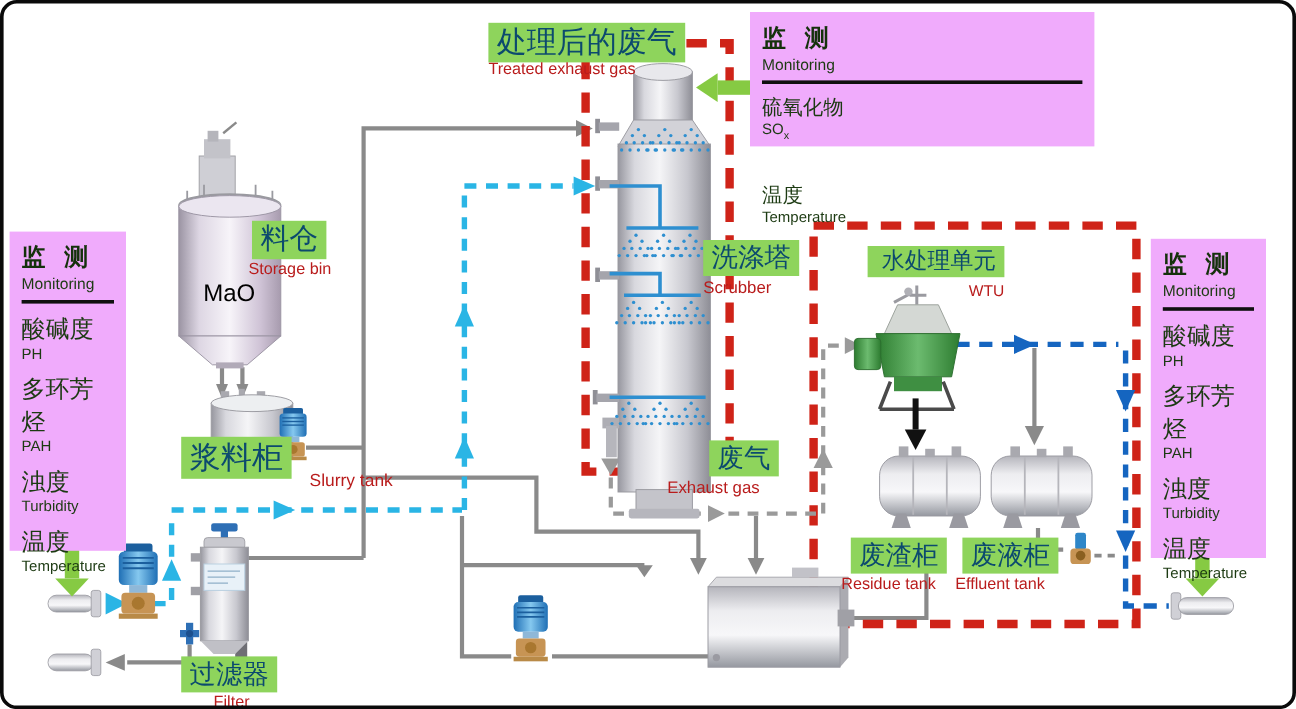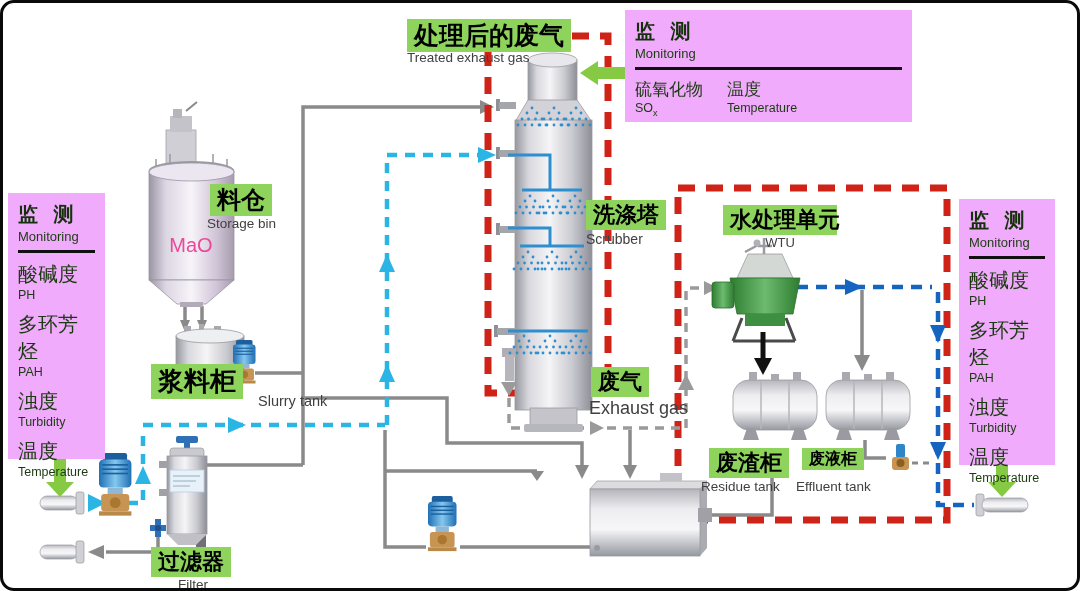--- a/index.html
+++ b/index.html
@@ -1,32 +1,32 @@
 <!DOCTYPE html>
 <html><head>
 <meta charset="utf-8">
 <style>
   html,body{margin:0;padding:0;background:#ffffff;}
   #stage{position:relative;width:1080px;height:591px;background:#ffffff;overflow:hidden;
          font-family:"Liberation Sans","DejaVu Sans",sans-serif;}
   #frame{position:absolute;inset:0;border:3px solid #0a0a0a;border-radius:14px;pointer-events:none;z-index:50;}
   svg{position:absolute;left:0;top:0;}
-  .chip{position:absolute;background:#8ed45c;color:#000000;font-weight:bold;
+  .chip{position:absolute;background:#8ed45c;color:#0c4a6e;font-weight:normal;
         padding:1px 7px;line-height:1.25;white-space:nowrap;z-index:20;}
-  .en{position:absolute;color:#404040;font-size:13.5px;white-space:nowrap;z-index:20;}
+  .en{position:absolute;color:#b91c1c;font-size:13.5px;white-space:nowrap;z-index:20;}
   .monbox{position:absolute;background:#f0abfc;color:#16330d;box-sizing:border-box;
           padding:8px 10px;z-index:20;}
   .mon-title{font-size:20px;font-weight:bold;letter-spacing:5px;color:#14310b;}
   .mon-sub{font-size:13px;margin-top:1px;color:#1c3a12;}
   .mon-hr{border-top:3px solid #101010;margin:6px 0 8px 0;}
   .mon-item{margin-bottom:9px;}
   .mi-zh{font-size:20px;color:#1c3a12;}
   .mi-en{font-size:12.5px;color:#1c3a12;}
   .mi-en sub{font-size:9px;}
-  .mon-row{display:flex;gap:24px;margin-top:2px;}
+  .mon-row{display:flex;gap:24px;margin-top:2px;flex-direction:column;}
   .mon-row .mi-zh{font-size:17px;}
 </style>
 </head>
 <body>
 
 <div id="stage">
 
 <svg width="1080" height="591" viewBox="0 0 1080 591">
   <defs>
     <linearGradient id="cylV" x1="0" y1="0" x2="1" y2="0">
@@ -308,38 +308,38 @@
     <line x1="763" y1="332" x2="763" y2="358" stroke="#111" stroke-width="5"></line>
     <polygon points="754,358 772,358 763,375" fill="#111"></polygon>
   </g>
 </svg>
 
 <div class="chip" style="left:407px;top:19px;font-size:25px">处理后的废气</div>
 <div class="en" style="left:407px;top:50px">Treated exhaust gas</div>
 
 <div class="chip" style="left:210px;top:184px;font-size:24px">料仓</div>
 <div class="en" style="left:207px;top:216px">Storage bin</div>
-<div class="en" style="left:156px;top:234px;width:70px;text-align:center;font-size:20px;color:#ec4899">MaO</div>
+<div class="en" style="left:156px;top:234px;width:70px;text-align:center;font-size:20px;color:#000000">MaO</div>
 
 <div class="chip" style="left:151px;top:364px;font-size:26px">浆料柜</div>
 <div class="en" style="left:258px;top:393px;font-size:14.5px">Slurry tank</div>
 
 <div class="chip" style="left:586px;top:200px;font-size:22px">洗涤塔</div>
 <div class="en" style="left:586px;top:231px;font-size:14px">Scrubber</div>
 
 <div class="chip" style="left:591px;top:367px;font-size:22px">废气</div>
-<div class="en" style="left:589px;top:398px;font-size:18px">Exhaust gas</div>
-
-<div class="chip" style="left:723px;top:205px;font-size:22px;width:100px;text-align:center">水处理单元</div>
-<div class="en" style="left:723px;top:235px;width:114px;text-align:center;font-size:13px">WTU</div>
+<div class="en" style="left:556px;top:398px;font-size:14px">Exhaust gas</div>
+
+<div class="chip" style="left:723px;top:205px;font-size:19px;width:100px;text-align:right">水处理单元</div>
+<div class="en" style="left:723px;top:235px;width:114px;text-align:right;font-size:13px">WTU</div>
 
 <div class="chip" style="left:709px;top:448px;font-size:22px">废渣柜</div>
 <div class="en" style="left:701px;top:479px">Residue tank</div>
 
-<div class="chip" style="left:802px;top:448px;font-size:16px">废液柜</div>
+<div class="chip" style="left:802px;top:448px;font-size:22px">废液柜</div>
 <div class="en" style="left:796px;top:479px">Effluent tank</div>
 
 <div class="chip" style="left:151px;top:547px;font-size:22px">过滤器</div>
 <div class="en" style="left:151px;top:577px;width:84px;text-align:center">Filter</div>
 
 
 <div class="monbox" style="left:625px;top:10px;width:287px;height:112px">
   <span class="mon-title">监 测</span>
   <div class="mon-sub">Monitoring</div>
   <div class="mon-hr"></div>

